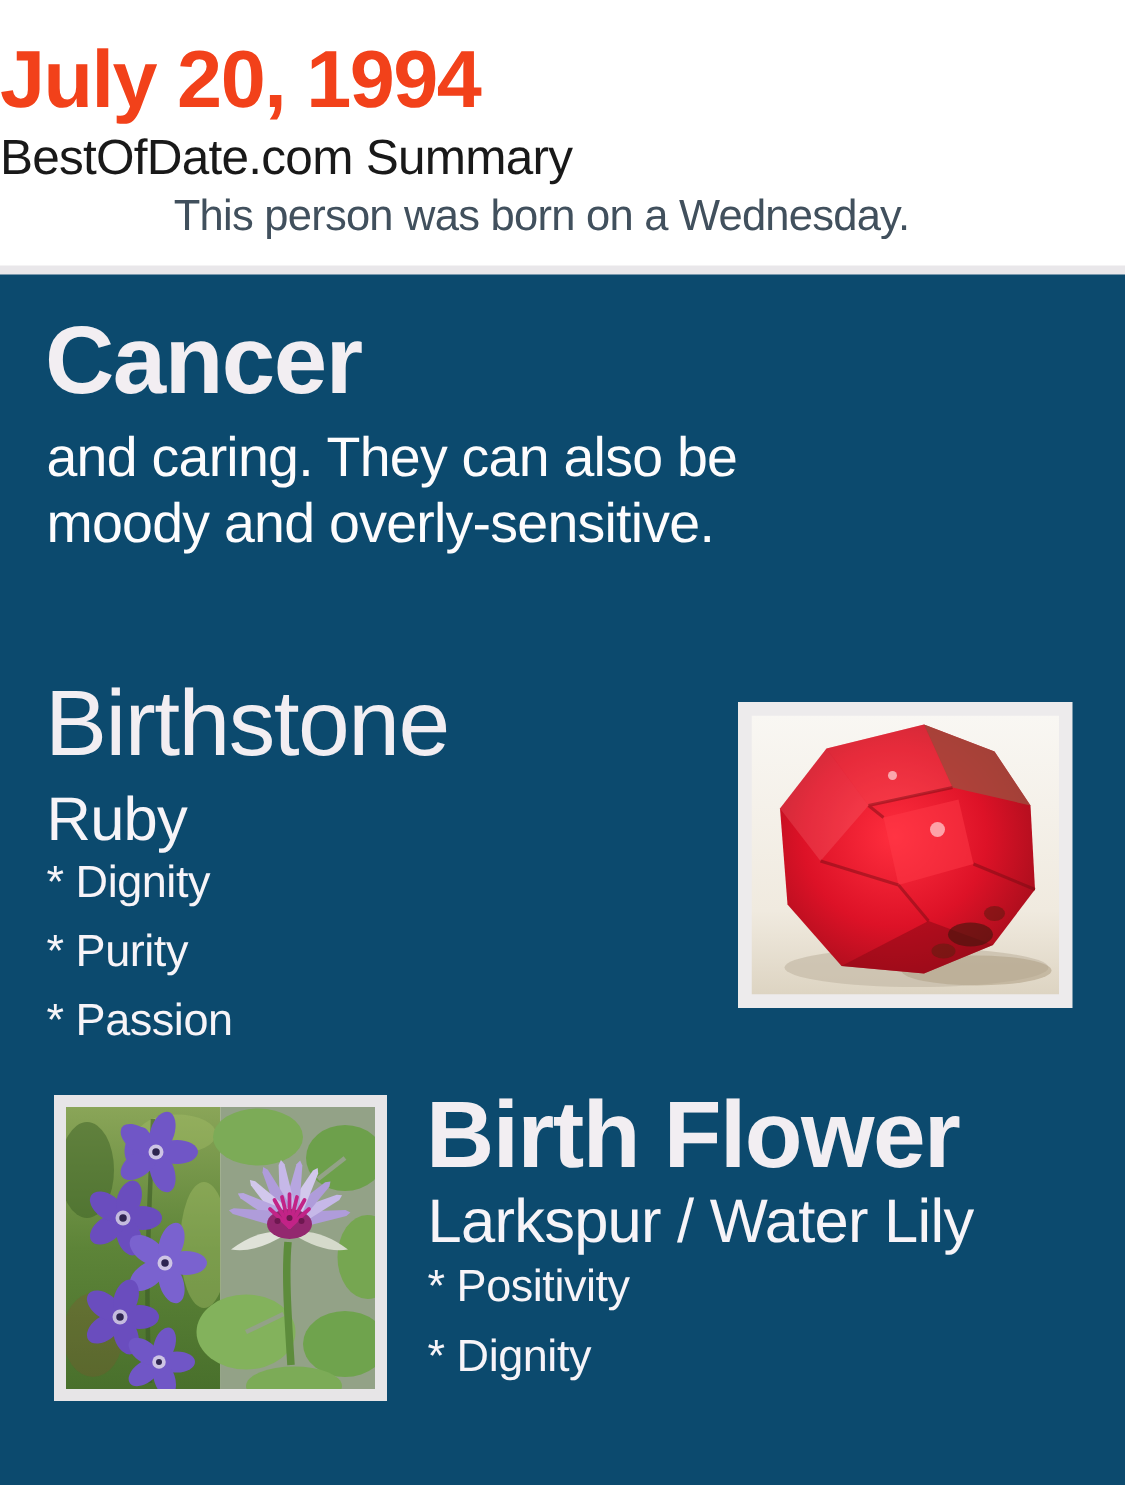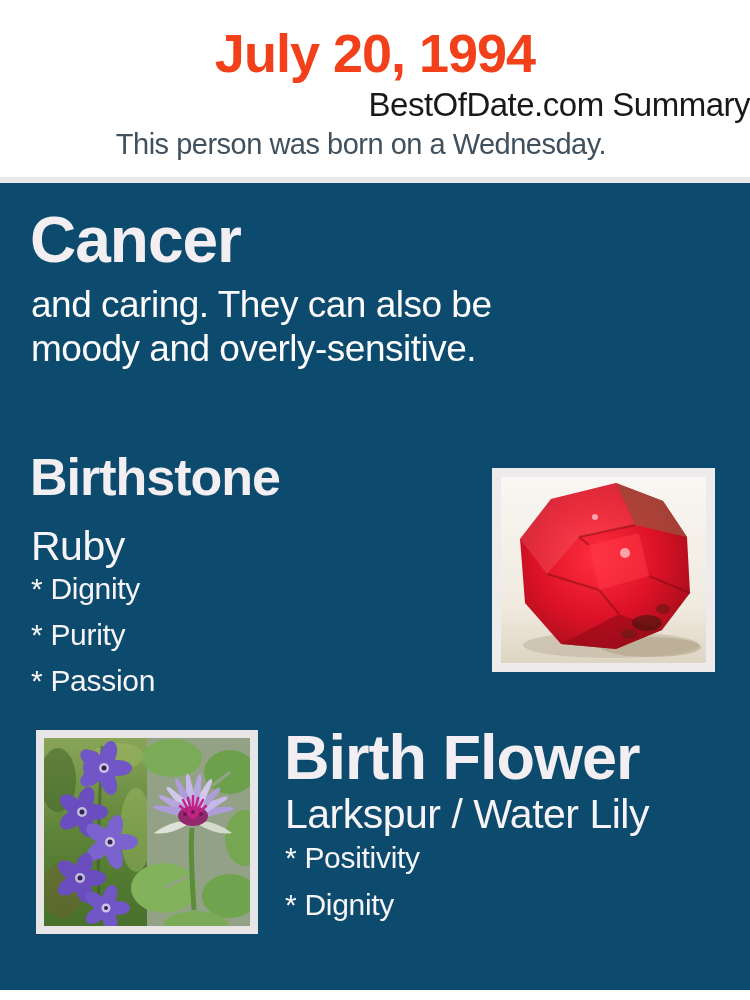--- a/index.html
+++ b/index.html
@@ -4,26 +4,26 @@
 <style>
   * { margin: 0; padding: 0; box-sizing: border-box; }
   html, body { width: 750px; height: 1000px; overflow: hidden; }
   body { font-family: "Liberation Sans", sans-serif; background: #ffffff; }
   .page { position: relative; width: 750px; height: 1000px; background: #ffffff; }
 
   
   .header { position: absolute; top: 0; left: 0; width: 750px; height: 177px; background: #ffffff; }
   .date-title {
     position: absolute; top: 22px; left: 0; width: 750px;
-    text-align: center; font-size: 54px; font-weight: 700;
+    font-size: 54px; font-weight: 700;
     color: #f2411a; letter-spacing: -1px;
   }
   .site-summary {
     position: absolute; top: 86px; left: 0; width: 750px;
-    text-align: right; font-size: 33px; font-weight: 400;
+    text-align: left; font-size: 33px; font-weight: 400;
     color: #191919; letter-spacing: -0.5px;
   }
   .born-line {
     position: absolute; top: 128px; left: 0; width: 722px;
     text-align: center; font-size: 29px; font-weight: 400;
     color: #41505d; letter-spacing: -0.5px;
   }
 
   
   .divider { position: absolute; top: 177px; left: 0; width: 750px; height: 16px; background: #e9e7ea; }
@@ -36,21 +36,21 @@
     font-size: 64px; font-weight: 700; color: #f2eef2; letter-spacing: -1px;
   }
   .zodiac-desc {
     position: absolute; top: 100px; left: 31px; width: 615px;
     font-size: 37px; font-weight: 400; color: #fdfcfd;
     line-height: 44px; letter-spacing: -0.5px;
   }
 
   .birthstone-heading {
     position: absolute; top: 264px; left: 30px;
-    font-size: 52px; font-weight: 700; color: #f2eef2; letter-spacing: -1px;
+    font-size: 62px; font-weight: 400; color: #f2eef2; letter-spacing: -1px;
   }
   .birthstone-name {
     position: absolute; top: 340px; left: 31px;
     font-size: 41px; font-weight: 400; color: #f7f4f8; letter-spacing: -0.5px;
   }
   .trait { font-size: 30px; font-weight: 400; color: #f7f4f8; letter-spacing: -0.3px; }
   .birthstone-traits { position: absolute; top: 391px; left: 31px; }
   .birthstone-traits .trait { margin-bottom: 16px; line-height: 30px; }
 
   .photo-frame { position: absolute; }

